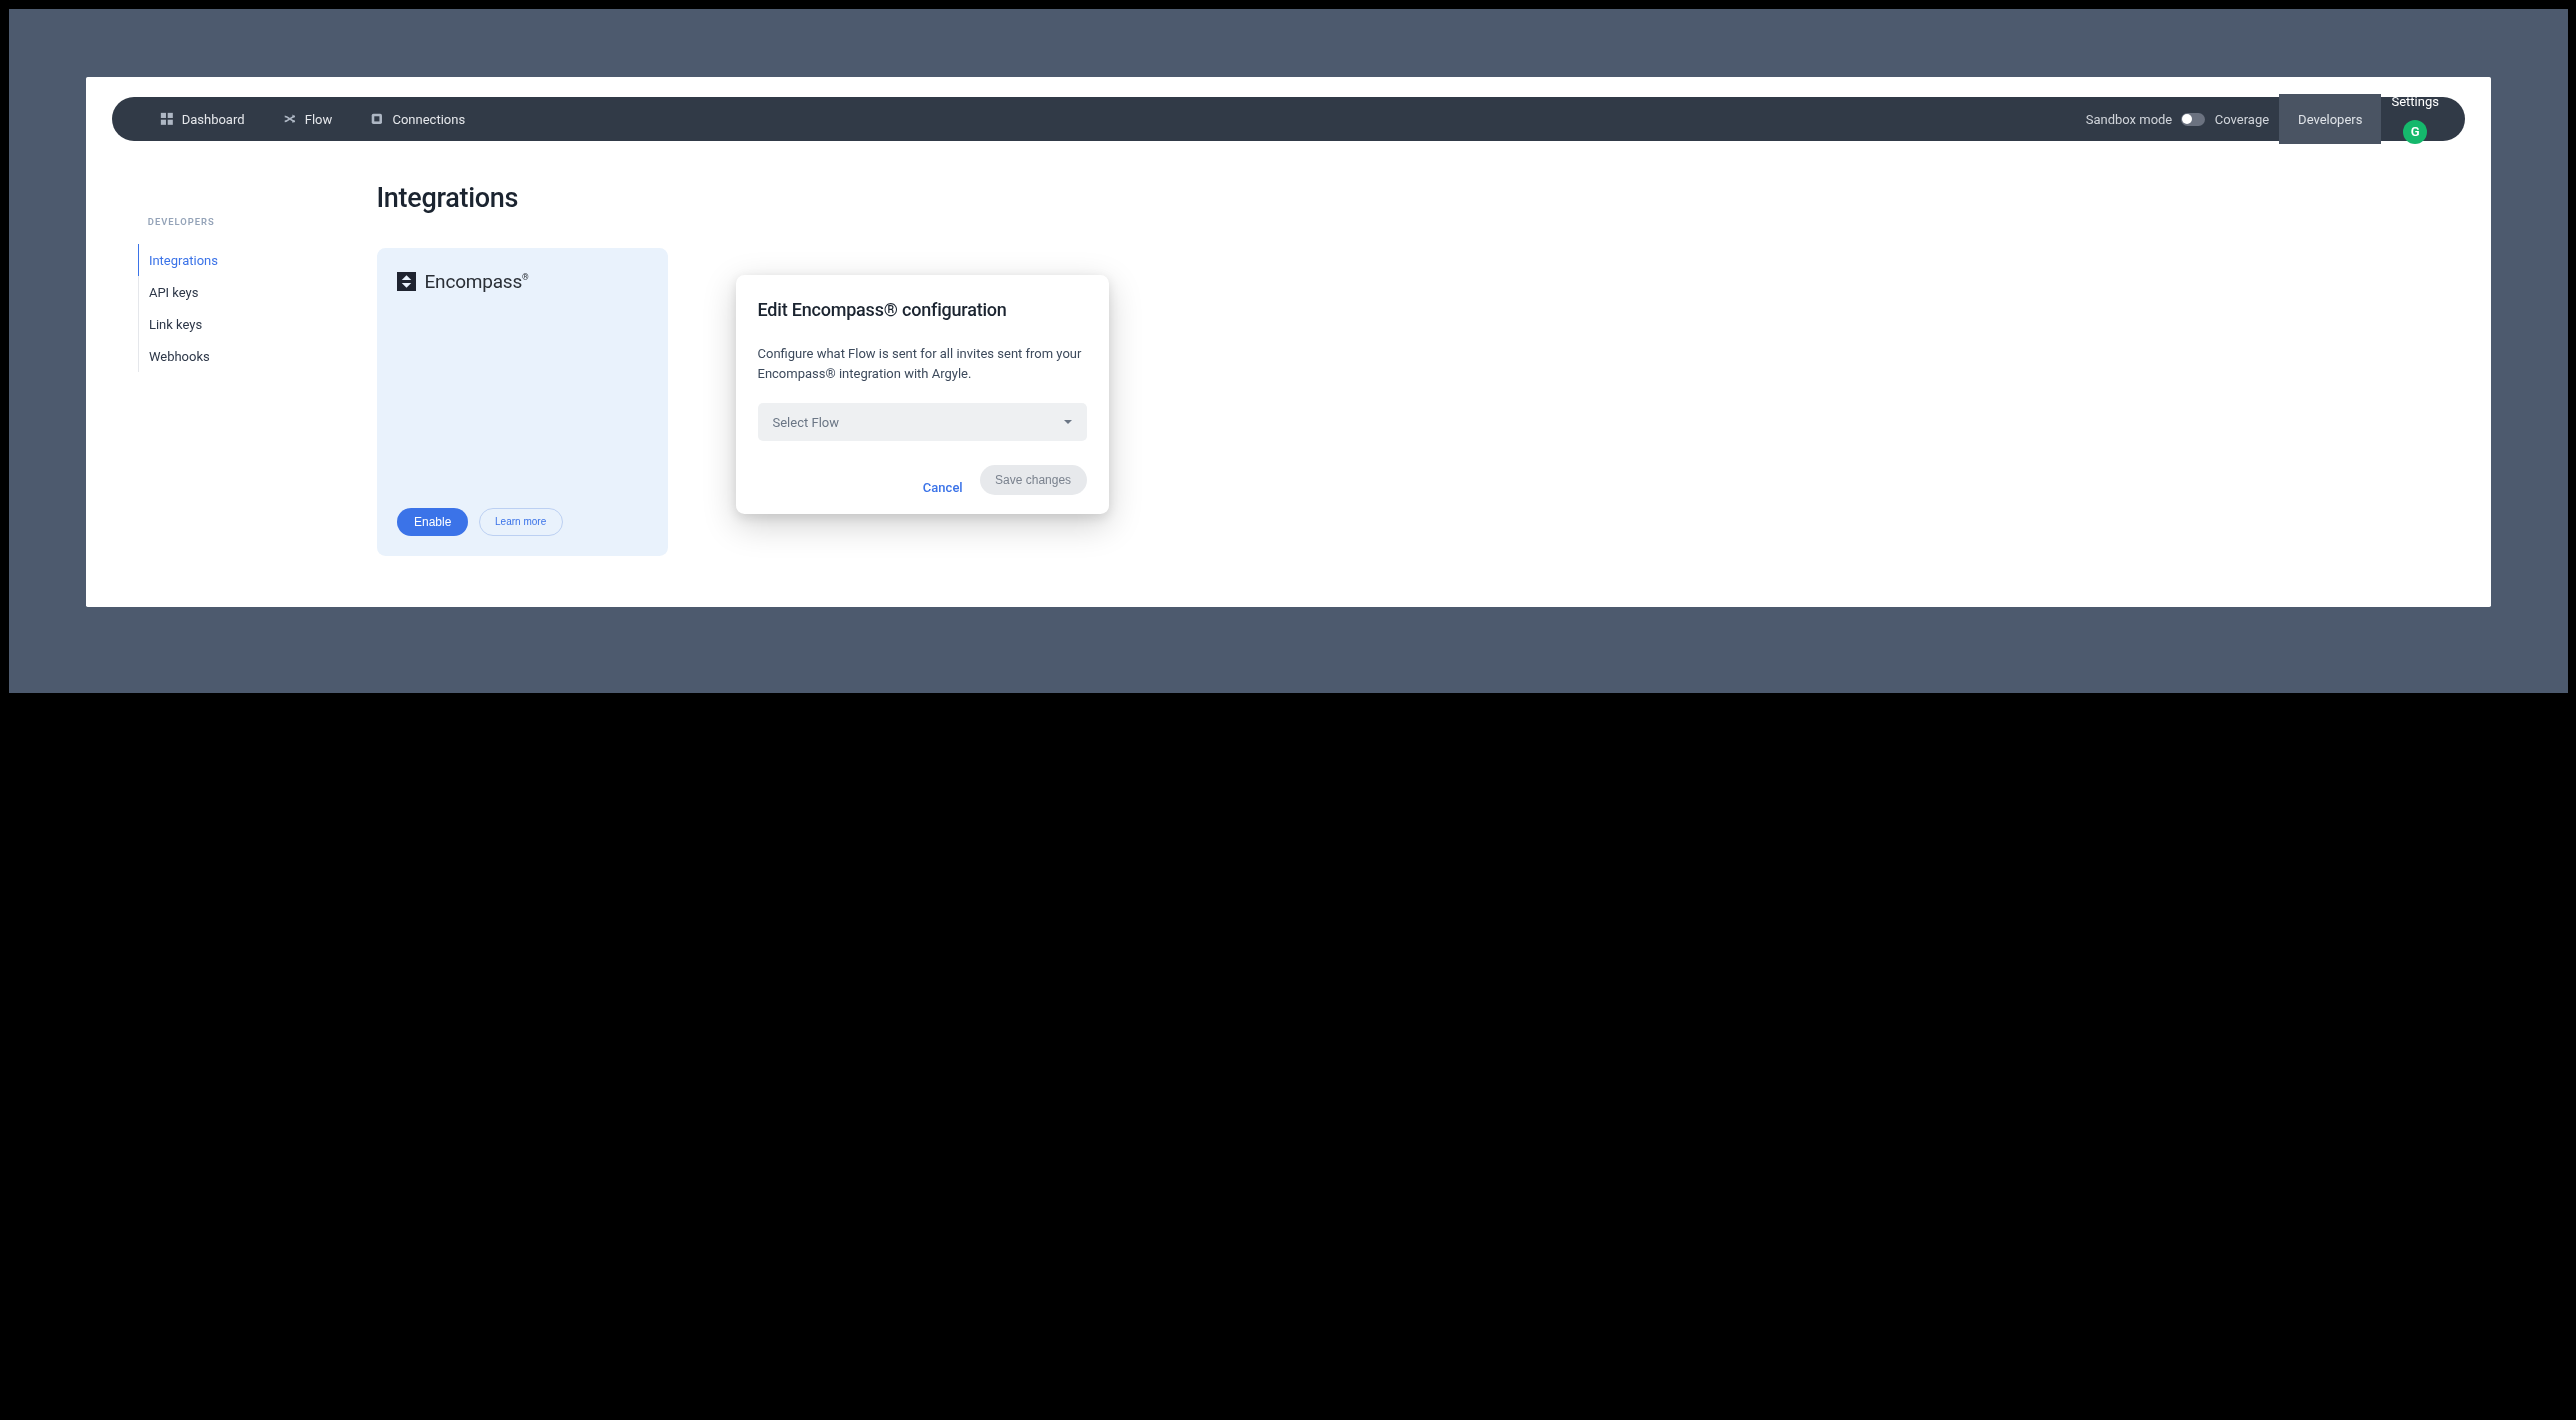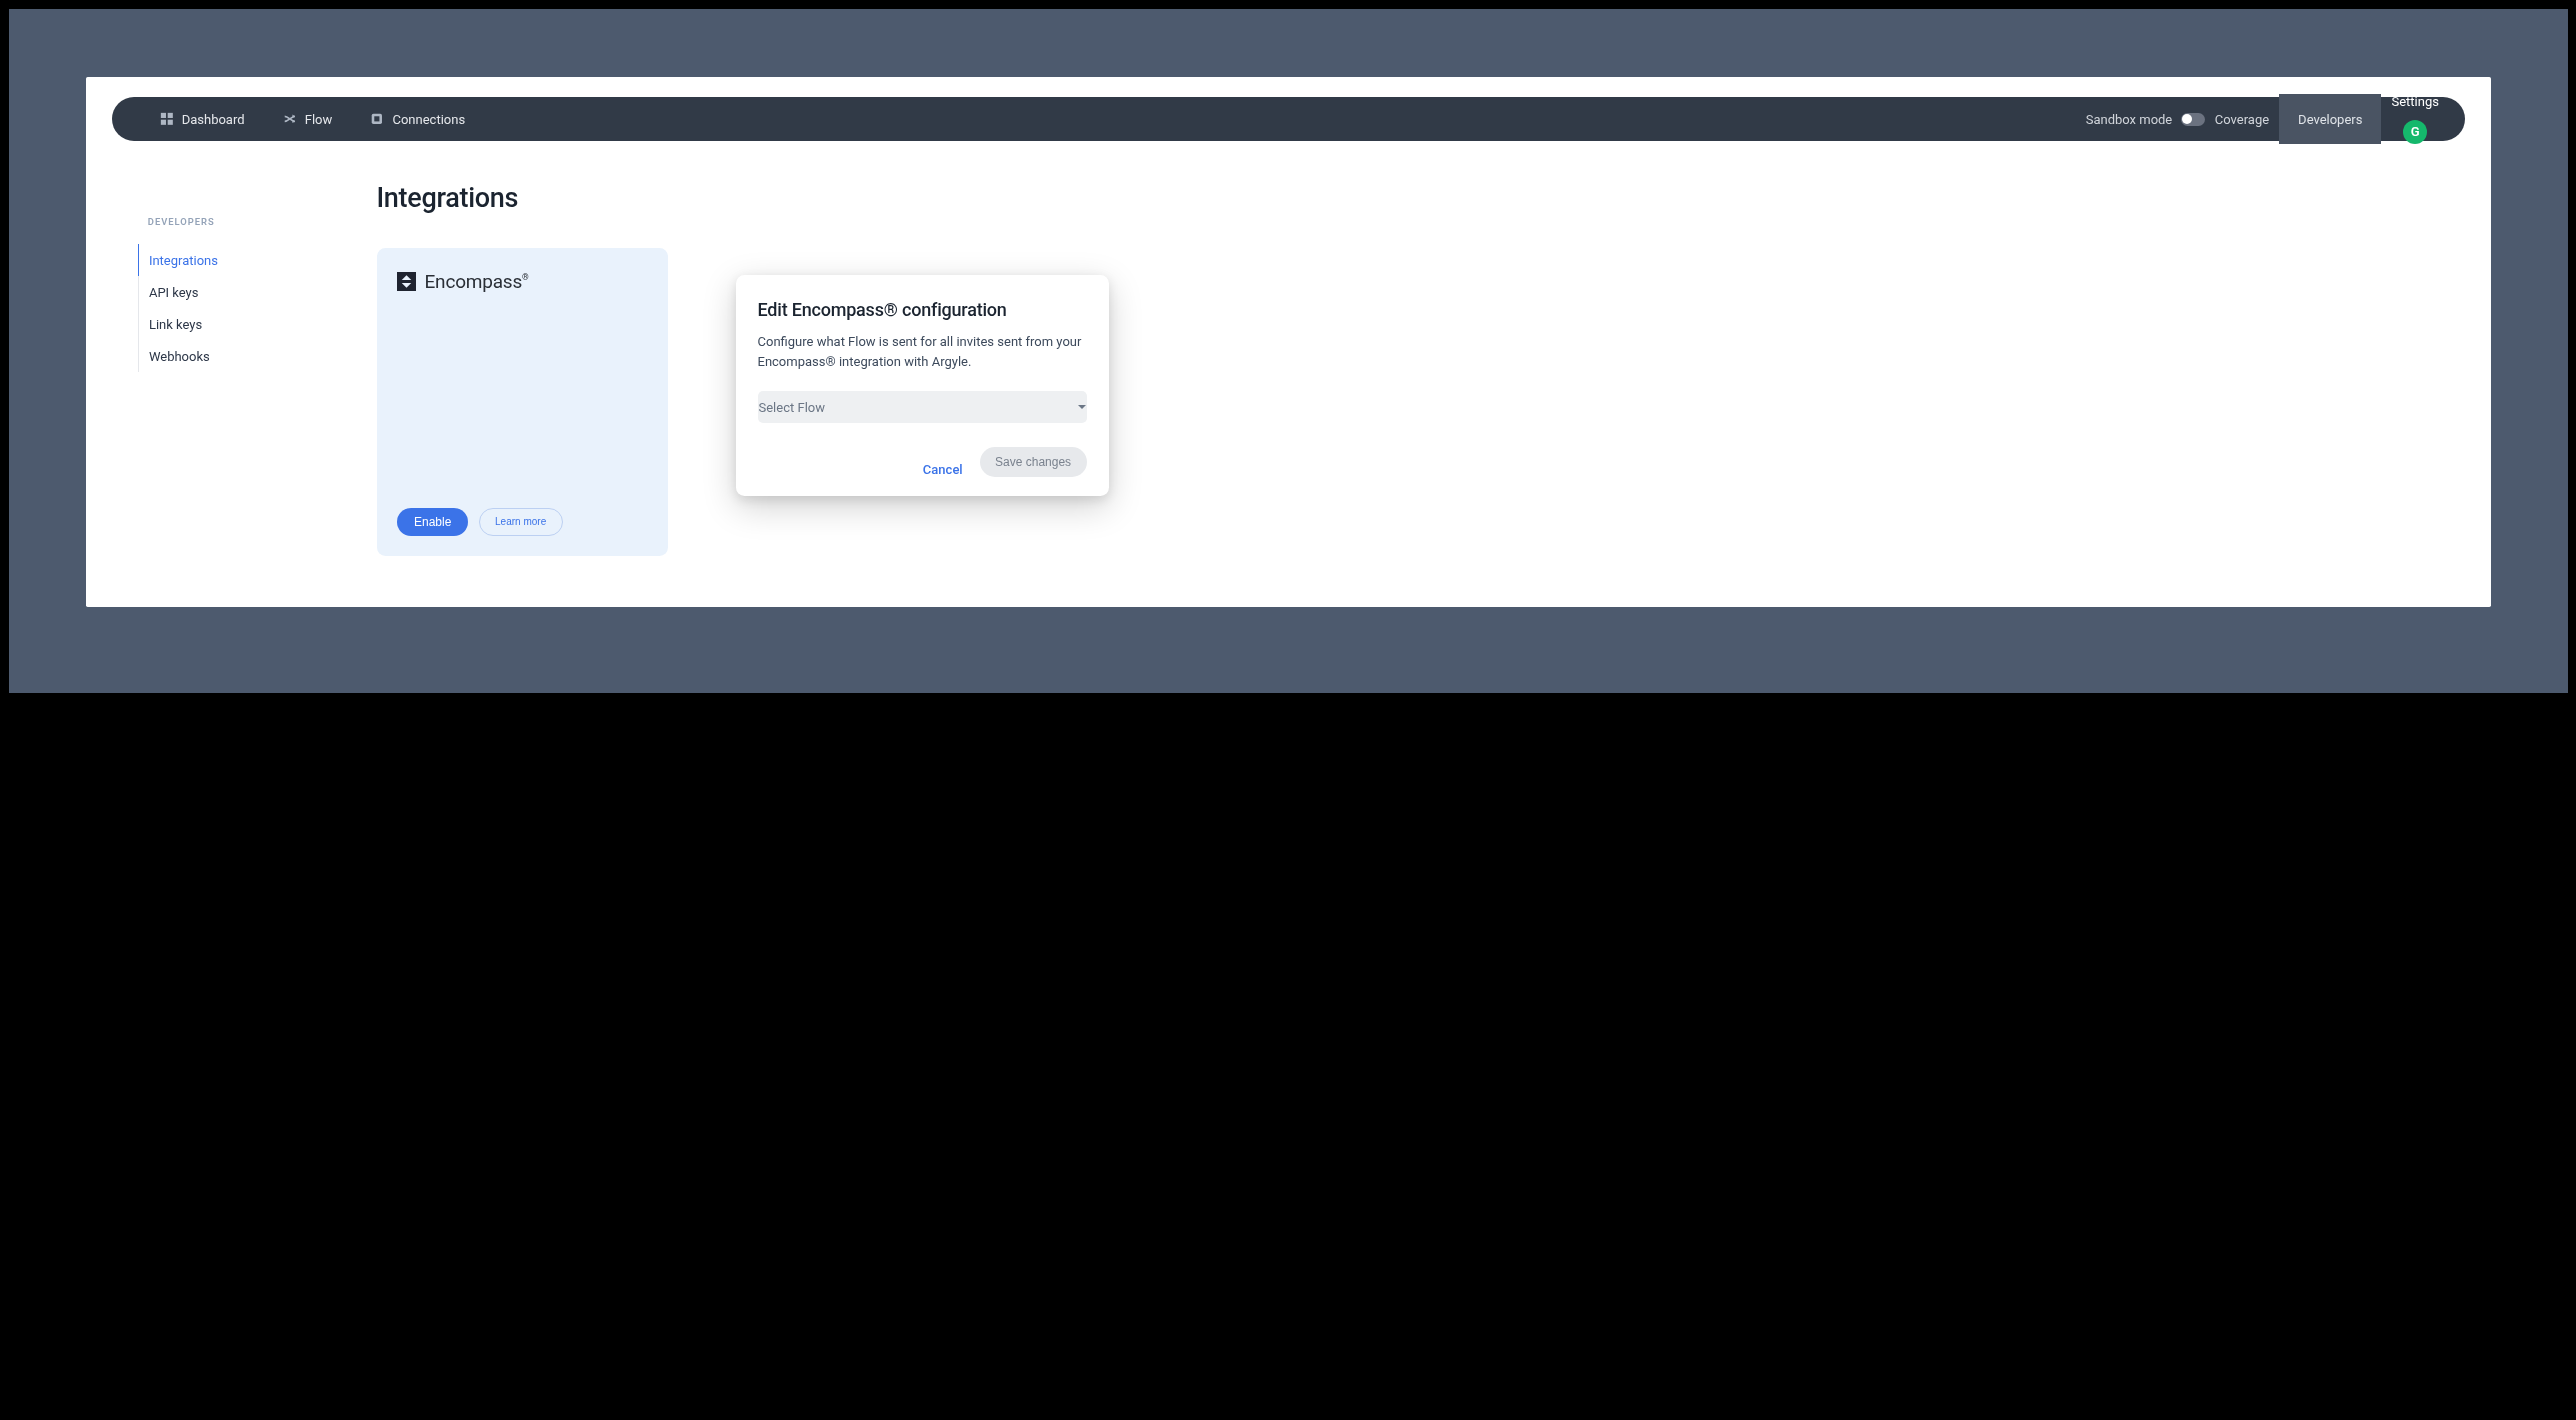--- a/index.html
+++ b/index.html
@@ -91,26 +91,26 @@
 }
 .btn-secondary {
   background: transparent; color: #3b73e8; border: 0.9px solid #bcd0f2; border-radius: 15.4px;
   padding: 6.8px 15.4px; font-size: 10px; font-weight: 500; cursor: pointer;
 }
 .modal {
   width: 373px; background: #fff; border-radius: 8.5px;
   box-shadow: 0 10.3px 34px rgba(0,0,0,0.18), 0 3.4px 10.3px rgba(0,0,0,0.10);
   padding: 24px 22px 19px 22px; margin-top: 27px;
 }
-.modal-title { font-size: 18px; font-weight: 500; color: #1b2430; margin-bottom: 12px; letter-spacing: -0.2px;}
+.modal-title { font-size: 18px; font-weight: 500; color: #1b2430; margin-bottom: 24px; letter-spacing: -0.2px;}
 .modal-desc { font-size: 13px; line-height: 1.55; color: #3d4a5c; margin-bottom: 19px; }
 .select-box {
-  background: #eef0f2; border-radius: 5.1px; height: 32px;
+  background: #eef0f2; border-radius: 5.1px; height: 38px;
   display: flex; align-items: center; justify-content: space-between;
-  padding: 0 1px; color: #6b7685; font-size: 13px; cursor: pointer;
+  padding: 0 15px; color: #6b7685; font-size: 13px; cursor: pointer;
   margin-bottom: 24px;
 }
 .select-box .caret {
   width: 0; height: 0; border-left: 4.3px solid transparent; border-right: 4.3px solid transparent;
   border-top: 4.3px solid #6b7685;
 }
 .modal-actions { display: flex; justify-content: flex-end; align-items: flex-end; gap: 17px; }
 .link-cancel { color: #3b73e8; font-size: 13px; font-weight: 500; cursor: pointer; }
 .btn-disabled {
   background: #e7e9ec; color: #7a828e; border: none; border-radius: 15.4px;

